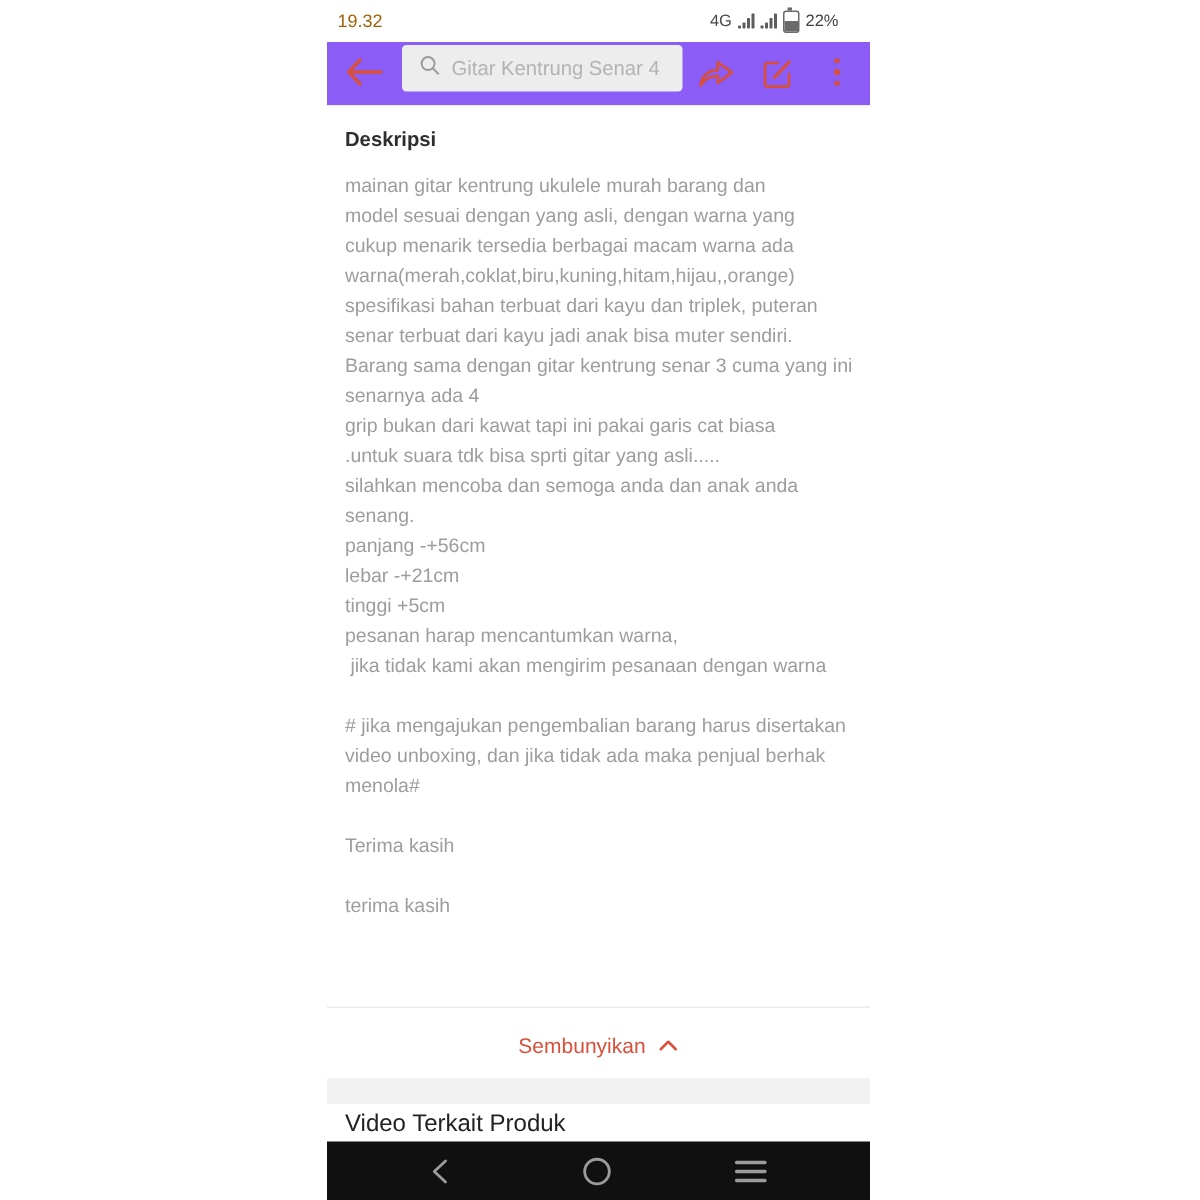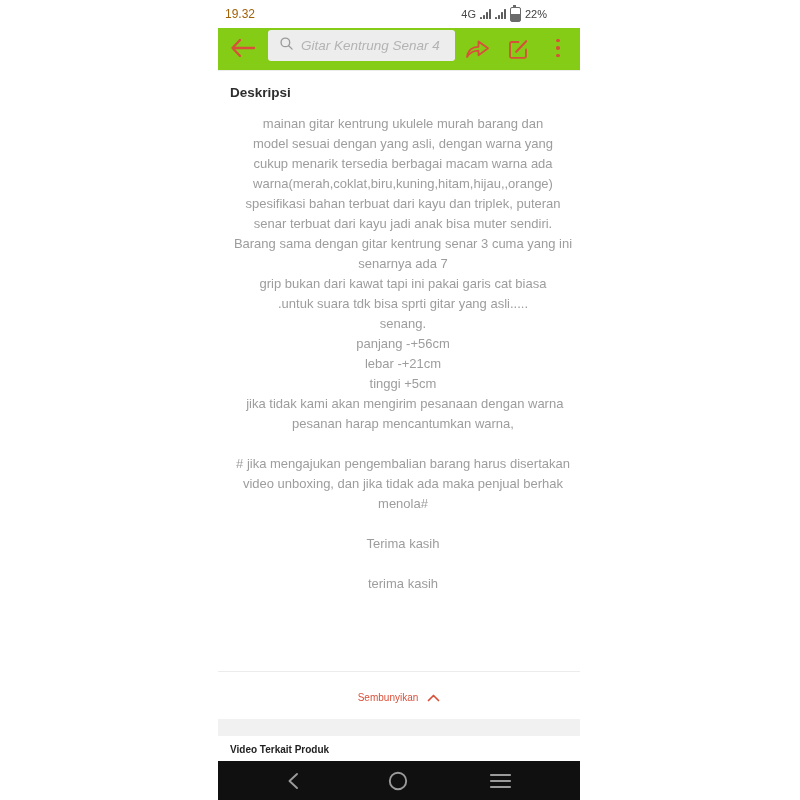--- a/index.html
+++ b/index.html
@@ -6,58 +6,58 @@
   body{
     width:800px;height:800px;position:relative;background:#ffffff;
     font-family:"Liberation Sans","DejaVu Sans",sans-serif;
     -webkit-font-smoothing:antialiased;
   }
   .phone{position:absolute;left:218px;top:0;width:362px;height:800px;background:#fff;}
 
   
   .status-bar{position:absolute;top:0;left:0;right:0;height:28px;}
   .status-time{position:absolute;left:7px;top:7px;font-size:12px;color:#a16207;}
-  .status-right{position:absolute;right:33px;top:6px;display:flex;align-items:center;gap:4px;height:16px;margin-left:32px;}
+  .status-right{position:absolute;right:21px;top:6px;display:flex;align-items:center;gap:4px;height:16px;margin-left:32px;}
   .net-label{font-size:11px;color:#4a4a4a;}
   .signal{display:inline-flex;align-items:flex-end;gap:1px;height:10px;}
   .signal i{display:block;width:2px;background:#5d5d5d;border-radius:0.5px;}
   .signal .s1{height:2px;} .signal .s2{height:4px;} .signal .s3{height:7px;} .signal .s4{height:10px;}
   .battery{position:relative;display:inline-block;width:9px;height:13px;border:1px solid #6a6a6a;border-radius:2px;margin-top:1px;}
   .battery .cap{position:absolute;top:-3px;left:2px;width:3px;height:2px;background:#6a6a6a;}
   .battery .fill{position:absolute;bottom:0;left:0;right:0;height:55%;background:#6a6a6a;}
   .batt-pct{font-size:11px;color:#3e3e3e;}
 
   
-  .header{position:absolute;top:28px;left:0;right:0;height:42px;background:#84cc16;font-style:italic;}
+  .header{position:absolute;top:28px;left:0;right:0;height:42px;background:#8b5cf6;}
   .icon-accent{color:var(--accent);}
   .back-btn{position:absolute;left:11px;top:9px;width:28px;height:22px;cursor:pointer;}
   .search-box{position:absolute;left:50px;top:2px;width:187px;height:31px;background:#ededed;border-radius:3px;display:flex;align-items:center;padding:0 0 0 11px;box-sizing:border-box;}
   .search-box .ph{font-size:13.5px;color:#b3b3b3;margin-left:7px;white-space:nowrap;overflow:hidden;}
   .share-btn{position:absolute;left:246px;top:8px;width:27px;height:25px;}
   .edit-btn{position:absolute;left:288px;top:9px;width:24px;height:24px;}
   .more-btn{position:absolute;left:334px;top:8px;width:12px;height:24px;display:flex;flex-direction:column;align-items:center;justify-content:center;gap:4px;}
   .more-btn i{display:block;width:3.5px;height:3.5px;border-radius:50%;background:var(--accent);}
   .divider{position:absolute;left:0;right:0;height:1px;background:#ececec;}
   .d1{top:70px;} .d2{top:671px;}
 
   
   .desc-title{position:absolute;left:12px;top:85px;font-size:13.5px;font-weight:700;color:#2e2e2e;text-align:center;}
   .desc-lines{position:absolute;left:12px;top:114px;right:4px;}
-  .desc-line{height:20px;line-height:20px;font-size:13px;color:#9d9d9d;white-space:pre;text-align:center;}
+  .desc-line{height:20px;line-height:20px;font-size:13px;color:#9d9d9d;white-space:pre;}
 
   
   .hide-row{position:absolute;left:0;right:0;top:684px;height:26px;display:flex;align-items:center;justify-content:center;gap:9px;cursor:pointer;}
-  .hide-label{font-size:10px;color:var(--accent);}
+  .hide-label{font-size:14px;color:var(--accent);}
 
   
   .band{position:absolute;left:0;right:0;top:719px;height:17px;background:#f1f1f1;}
 
   
   .video-row{position:absolute;left:12px;right:13px;top:737px;height:25px;display:flex;align-items:center;justify-content:space-between;}
-  .video-title{font-size:10px;font-weight:700;color:#222;}
+  .video-title{font-size:16px;font-weight:400;color:#222;}
   .see-all{display:flex;align-items:center;gap:7px;cursor:pointer;}
   .see-all span{font-size:10px;color:var(--accent);margin-top:39px;}
 
   
   .nav-bar{position:absolute;left:0;right:0;top:761px;height:39px;background:#101010;}
   .nav-ic{position:absolute;color:#9b9b9b;}
   .nav-back{left:69px;top:11px;}
   .nav-home{left:170px;top:10px;}
   .nav-recents{left:271px;top:12px;}
 </style>
@@ -127,29 +127,30 @@
 
   <div class="desc-title">Deskripsi</div>
   <div class="desc-lines">
       <div class="desc-line">mainan gitar kentrung ukulele murah barang dan</div>
       <div class="desc-line">model sesuai dengan yang asli, dengan warna yang</div>
       <div class="desc-line">cukup menarik tersedia berbagai macam warna ada</div>
       <div class="desc-line">warna(merah,coklat,biru,kuning,hitam,hijau,,orange)</div>
       <div class="desc-line">spesifikasi bahan terbuat dari kayu dan triplek, puteran</div>
       <div class="desc-line">senar terbuat dari kayu jadi anak bisa muter sendiri.</div>
       <div class="desc-line">Barang sama dengan gitar kentrung senar 3 cuma yang ini</div>
-      <div class="desc-line">senarnya ada 7</div>
+      <div class="desc-line">senarnya ada 4</div>
       <div class="desc-line">grip bukan dari kawat tapi ini pakai garis cat biasa</div>
       <div class="desc-line">.untuk suara tdk bisa sprti gitar yang asli.....</div>
+      <div class="desc-line">silahkan mencoba dan semoga anda dan anak anda</div>
       <div class="desc-line">senang.</div>
       <div class="desc-line">panjang -+56cm</div>
       <div class="desc-line">lebar -+21cm</div>
       <div class="desc-line">tinggi +5cm</div>
+      <div class="desc-line">pesanan harap mencantumkan warna,</div>
       <div class="desc-line"> jika tidak kami akan mengirim pesanaan dengan warna</div>
-      <div class="desc-line">pesanan harap mencantumkan warna,</div>
       <div class="desc-line"></div>
       <div class="desc-line"># jika mengajukan pengembalian barang harus disertakan</div>
       <div class="desc-line">video unboxing, dan jika tidak ada maka penjual berhak</div>
       <div class="desc-line">menola#</div>
       <div class="desc-line"></div>
       <div class="desc-line">Terima kasih</div>
       <div class="desc-line"></div>
       <div class="desc-line">terima kasih</div>
     </div>
 

